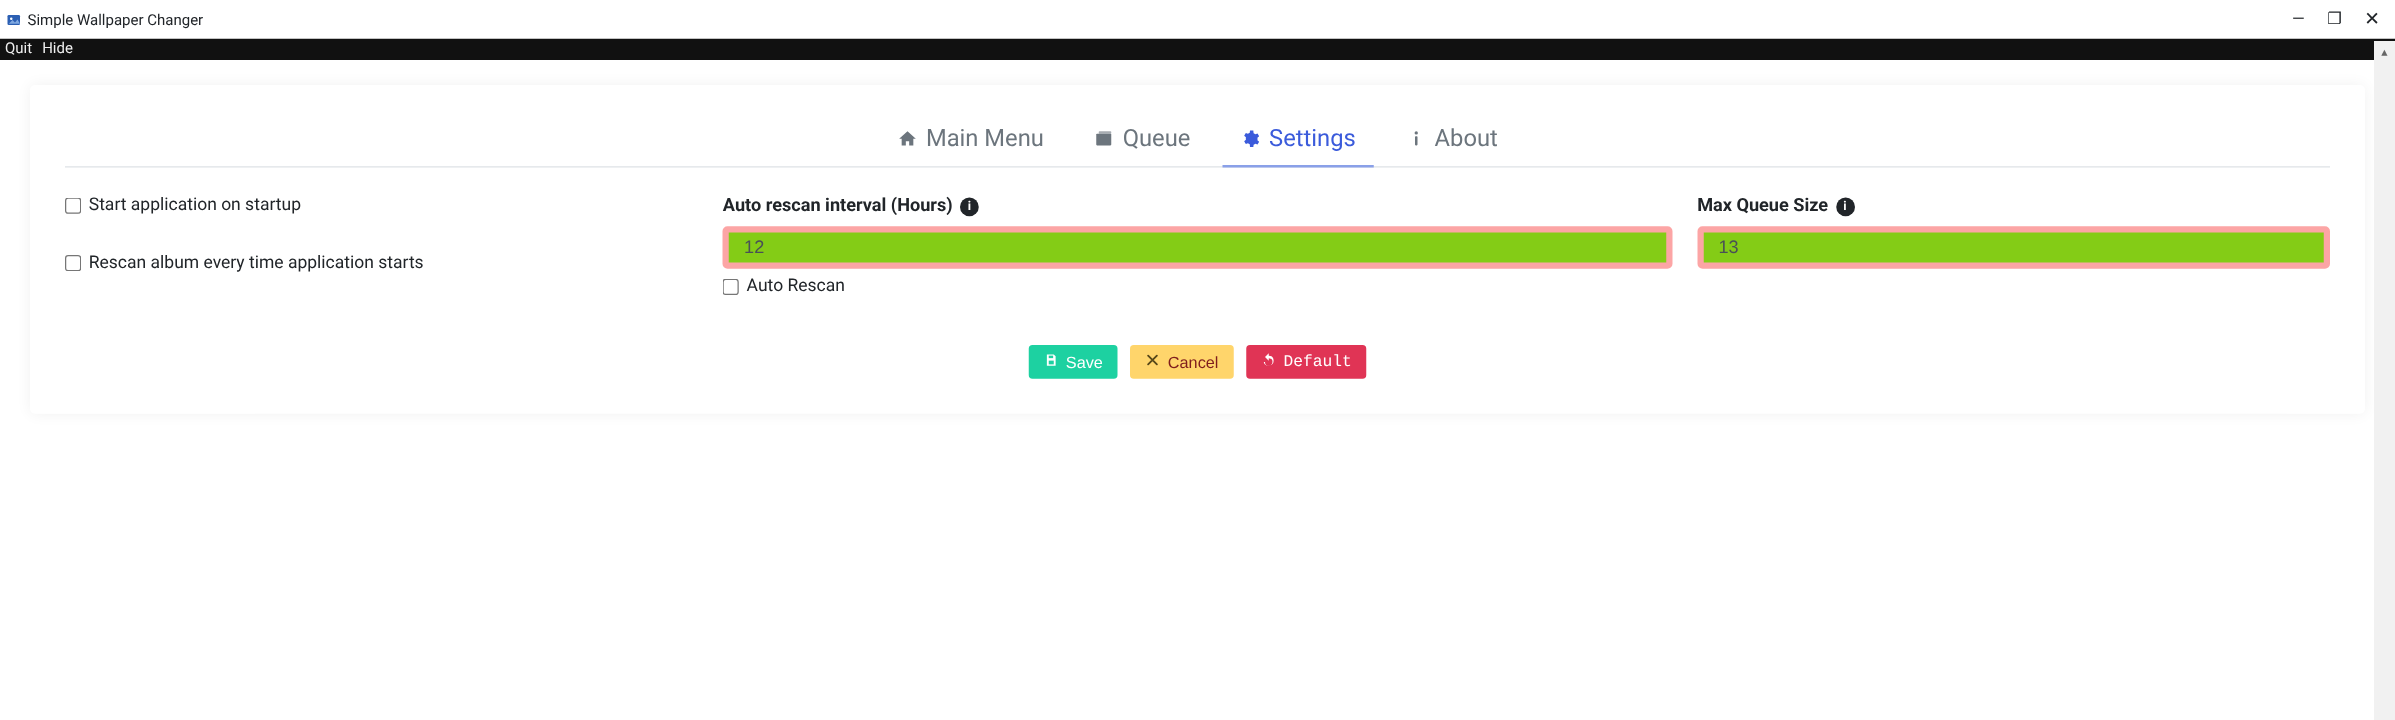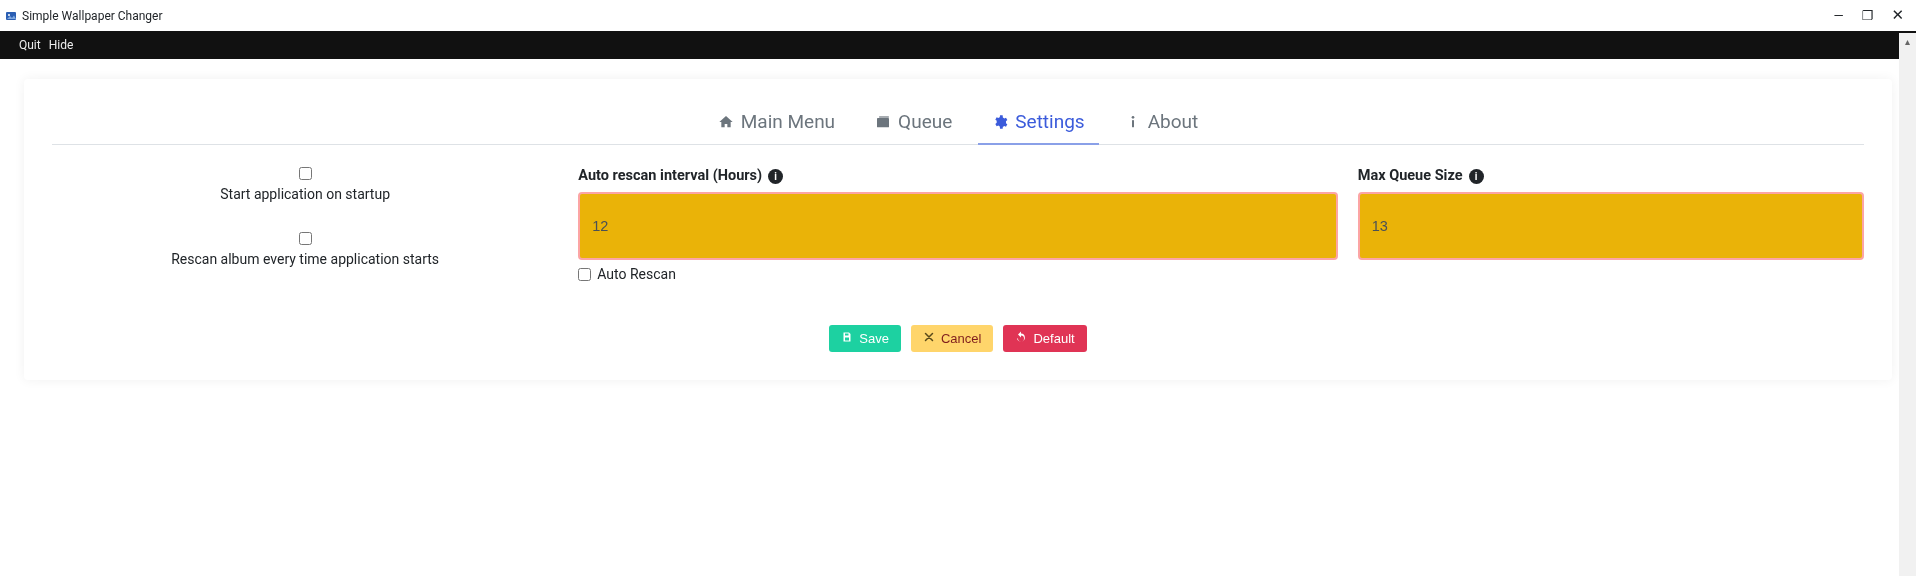--- a/index.html
+++ b/index.html
@@ -21,24 +21,24 @@
   .titlebar .app-icon {
     width: 14px; height: 12px; margin-right: 4px;
     display: inline-flex; align-items: center; justify-content: center;
   }
   .titlebar .title { flex: 1; }
   .titlebar .win-controls { display: flex; gap: 18px; padding-right: 8px; align-items: center; }
   .titlebar .win-controls span { font-size: 13px; line-height: 1; cursor: default; }
   .menubar {
     background: #111;
     color: #eee;
-    height: 28px;
-    display: flex;
-    align-items: center;
-    padding: 0 19px;
+    height: 17px;
+    display: flex;
+    align-items: flex-start;
+    padding: 0 4px;
     font-size: 12px;
     gap: 8px;
   }
   .menubar span { cursor: default; }
   .content-wrap {
     padding: 20px 24px;
   }
   .card {
     background: #fff;
     border-radius: 4px;
@@ -68,46 +68,46 @@
     color: #3b5bdb;
     border-bottom: 2px solid #8aa0e8;
   }
   .tab svg { width: 16px; height: 16px; fill: currentColor; }
   .settings-row {
     display: grid;
     grid-template-columns: 1fr 1.5fr 1fr;
     gap: 20px;
     align-items: flex-start;
   }
-  .left-col .check-group { margin-bottom: 30px; flex-direction: column; }
+  .left-col .check-group { margin-bottom: 30px; }
   .check-group { display: flex; align-items: center; gap: 6px; font-size: 14px; color: #212529; }
   .check-group input[type=checkbox] { width: 13px; height: 13px; }
   .form-label {
     font-weight: 700;
     font-size: 14.5px;
     color: #212529;
     display: flex;
     align-items: flex-end;
     gap: 6px;
     margin-bottom: 8px;
   }
   .info-badge {
     width: 15px; height: 15px; border-radius: 50%;
     background: #212529; color: #fff;
     display: inline-flex; align-items: center; justify-content: center;
     font-size: 10px; font-weight: 700; font-style: normal;
   }
   .form-control {
     width: 100%;
-    padding: 24px 12px;
-    border: 2px solid #fca5a5;
+    padding: 4px 12px;
+    border: 5px solid #fca5a5;
     border-radius: 4px;
     font-size: 14.5px;
     color: #495057;
-    background: #eab308;
+    background: #84cc16;
   }
   .sub-check { margin-top: 6px; }
   .btn-row {
     display: flex;
     justify-content: center;
     gap: 10px;
     margin-top: 28px;
   }
   .btn {
     display: inline-flex;
@@ -116,21 +116,21 @@
     border: none;
     border-radius: 3px;
     padding: 6px 12px;
     font-size: 13px;
     cursor: pointer;
     color: #fff;
   }
   .btn svg { width: 12px; height: 12px; fill: currentColor; }
   .btn-save { background: #1dd1a1; }
   .btn-cancel { background: #ffd56b; color: #7f1d1d; }
-  .btn-default { background: #e03455; }
+  .btn-default { background: #e03455; font-family: Liberation Mono, monospace; }
   .scrollbar-stub {
     position: fixed;
     right: 0;
     top: 33px;
     width: 17px;
     bottom: 0;
     background: #f1f1f1;
   }
   .scrollbar-stub .arrow {
     height: 17px;

